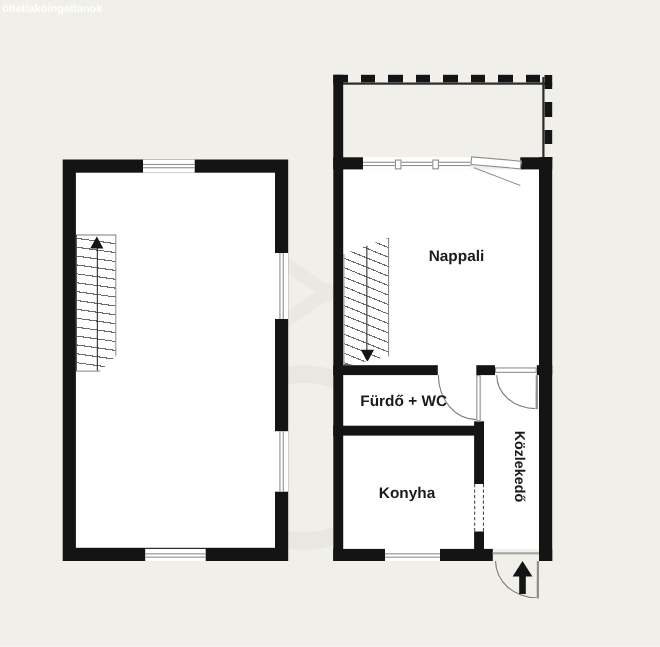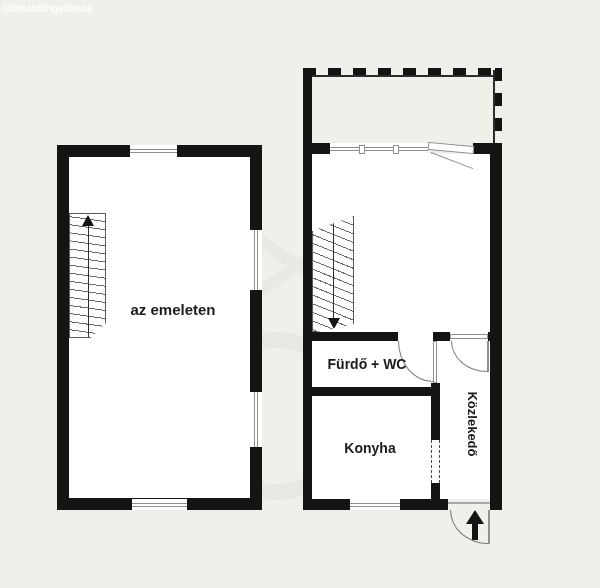--- a/index.html
+++ b/index.html
@@ -97,21 +97,20 @@
   <div class="window" style="left:250px;top:392px;width:12px;height:55px;">
       <div class="pane-v"></div>
     </div>
 
   <div class="stairs stairs-left">
     <div class="stair-line" style="top:10px;height:113px;"></div>
     <div class="tri-up" style="left:12px;top:1px;"></div>
   </div>
 
   <div class="room-label label-bedroom">
-    <div>az emeleten</div>
   </div>
 
   <div class="dash-top"></div>
   <div class="line-top"></div>
   <div class="dash-right"></div>
   <div class="line-right"></div>
 
   <div class="interior" style="left:312px;top:154px;width:178px;height:345px;"></div>
 
   <div class="wall" style="left:303px;top:68px;width:9px;height:442px;"></div>
@@ -156,17 +155,18 @@
   <div class="thin-v" style="left:488px;top:510px;height:34px;"></div>
   <div class="arc" style="left:450px;top:510px;width:38px;height:34px;"></div>
   <div class="entr-arrow-head"></div>
   <div class="entr-arrow-stem"></div>
 
   <div class="stairs stairs-right">
     <div class="stair-line" style="top:6px;height:98px;"></div>
     <div class="tri-down" style="left:15px;top:101px;"></div>
   </div>
 
+  <div class="room-label label-nappali">Nappali</div>
   <div class="room-label label-furdo">Fürdő + WC</div>
   <div class="room-label label-konyha">Konyha</div>
   <div class="room-label label-kozlekedo">Közlekedő</div>
 
 </div>
 
 </body></html>

